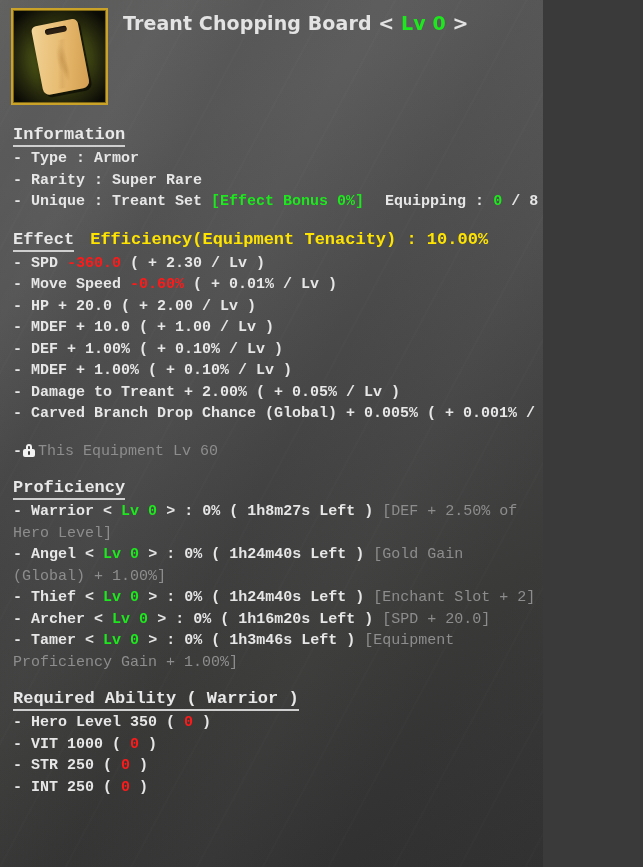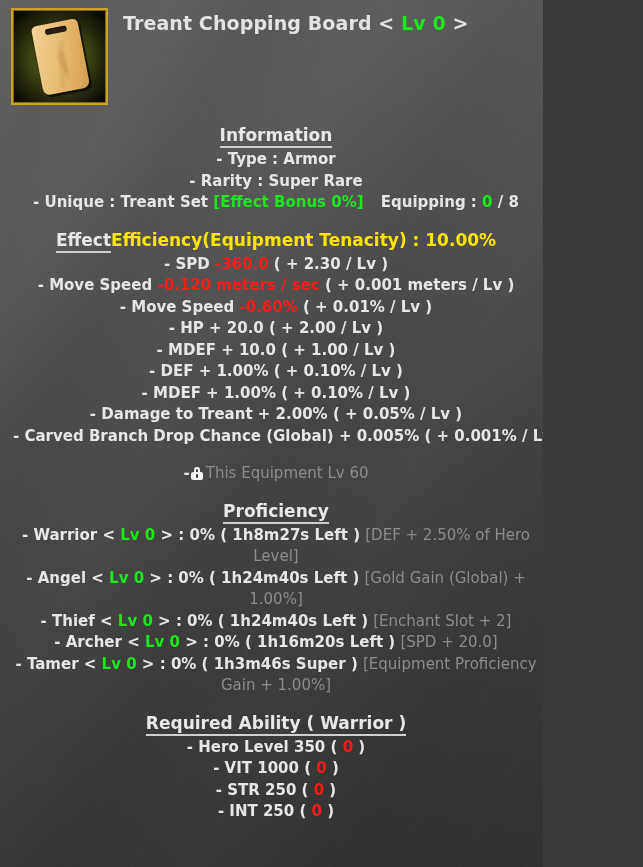--- a/index.html
+++ b/index.html
@@ -24,21 +24,20 @@
         rgba(255,255,255,0.000) 9%,
         rgba(255,255,255,0.022) 17%,
         rgba(0,0,0,0.035) 26%,
         rgba(255,255,255,0.018) 38%,
         rgba(0,0,0,0.030) 52%,
         rgba(255,255,255,0.015) 66%,
         rgba(0,0,0,0.025) 80%,
         rgba(255,255,255,0.012) 100%),
       linear-gradient(160deg, #5d5d5c 0%, #59595a 18%, #4e4e4e 38%, #444444 55%, #3b3b3a 72%, #343434 88%, #2f2f2f 100%);
     overflow: hidden;
-    text-align: center;
   }
   .tooltip::after {
     content: "";
     position: absolute;
     inset: 0;
     pointer-events: none;
     background: repeating-linear-gradient(118deg,
       rgba(255,255,255,0.013) 0px,
       rgba(255,255,255,0.013) 2px,
       rgba(0,0,0,0.0) 2px,
@@ -112,20 +111,21 @@
     white-space: nowrap;
   }
   .title .angle { color: #e3e3e3; font-weight: bold; }
   .lv { color: #1de81d; font-weight: bold; }
 
   
   .body {
     position: relative;
     z-index: 2;
     padding: 0 4px 0 13px;
+    font-family: Liberation Mono, monospace;
   }
   .section { margin-top: 16px; }
   .section.first { margin-top: 20px; }
   .sec-head {
     display: inline-block;
     font-size: 17px;
     font-weight: bold;
     color: #e8e8e8;
     border-bottom: 2px solid #cfcfcf;
     padding-bottom: 1px;
@@ -133,21 +133,21 @@
   }
   .sec-head-row {
     line-height: 21px;
     margin-bottom: 1px;
     white-space: nowrap;
   }
   .sec-head-extra {
     font-size: 17px;
     font-weight: bold;
     color: #ffe400;
-    margin-left: 0;
+    margin-left: 16px;
   }
   .line {
     font-size: 15px;
     font-weight: bold;
     color: #e6e6e6;
     line-height: 21.5px;
     white-space: nowrap;
   }
   .line.wrap { white-space: normal; }
   .green { color: #1de81d; }
@@ -229,21 +229,20 @@
         <span>8</span>
       </div>
     </div>
 
     <div class="section">
       <div class="sec-head-row">
         <span class="sec-head">Effect</span><span class="sec-head-extra">Efficiency(Equipment Tenacity) : 10.00%</span>
       </div>
       <div id="effect-lines">
           <div class="line"><span>- SPD</span> <span class="red">-360.0</span> <span>( + 2.30 / Lv )</span></div>
-          <div class="line"><span>- Move Speed</span> <span class="red">-0.120 meters / sec</span> <span>( + 0.001 meters / Lv )</span></div>
           <div class="line"><span>- Move Speed</span> <span class="red">-0.60%</span> <span>( + 0.01% / Lv )</span></div>
           <div class="line"><span>- HP + 20.0</span> <span>( + 2.00 / Lv )</span></div>
           <div class="line"><span>- MDEF + 10.0</span> <span>( + 1.00 / Lv )</span></div>
           <div class="line"><span>- DEF + 1.00%</span> <span>( + 0.10% / Lv )</span></div>
           <div class="line"><span>- MDEF + 1.00%</span> <span>( + 0.10% / Lv )</span></div>
           <div class="line"><span>- Damage to Treant + 2.00%</span> <span>( + 0.05% / Lv )</span></div>
           <div class="line"><span>- Carved Branch Drop Chance (Global) + 0.005%</span> <span>( + 0.001% / Lv )</span></div>
         </div>
     </div>
 
@@ -255,21 +254,21 @@
 
     <div class="section">
       <div class="sec-head-row">
         <span class="sec-head">Proficiency</span>
       </div>
       <div id="proficiency-rows">
           <div class="line wrap"><span>-</span> <span>Warrior</span> <span>&lt;</span> <span class="green">Lv 0</span> <span>&gt;</span> <span>: 0%</span> <span>( 1h8m27s Left )</span> <span class="dim">[DEF + 2.50% of Hero Level]</span></div>
           <div class="line wrap"><span>-</span> <span>Angel</span> <span>&lt;</span> <span class="green">Lv 0</span> <span>&gt;</span> <span>: 0%</span> <span>( 1h24m40s Left )</span> <span class="dim">[Gold Gain (Global) + 1.00%]</span></div>
           <div class="line wrap"><span>-</span> <span>Thief</span> <span>&lt;</span> <span class="green">Lv 0</span> <span>&gt;</span> <span>: 0%</span> <span>( 1h24m40s Left )</span> <span class="dim">[Enchant Slot + 2]</span></div>
           <div class="line wrap"><span>-</span> <span>Archer</span> <span>&lt;</span> <span class="green">Lv 0</span> <span>&gt;</span> <span>: 0%</span> <span>( 1h16m20s Left )</span> <span class="dim">[SPD + 20.0]</span></div>
-          <div class="line wrap"><span>-</span> <span>Tamer</span> <span>&lt;</span> <span class="green">Lv 0</span> <span>&gt;</span> <span>: 0%</span> <span>( 1h3m46s Super )</span> <span class="dim">[Equipment Proficiency Gain + 1.00%]</span></div>
+          <div class="line wrap"><span>-</span> <span>Tamer</span> <span>&lt;</span> <span class="green">Lv 0</span> <span>&gt;</span> <span>: 0%</span> <span>( 1h3m46s Left )</span> <span class="dim">[Equipment Proficiency Gain + 1.00%]</span></div>
         </div>
     </div>
 
     <div class="section">
       <div class="sec-head-row">
         <span class="sec-head">Required Ability ( Warrior )</span>
       </div>
       <div id="required-rows">
           <div class="line"><span>- Hero Level 350</span>  <span>(</span> <span class="red">0</span> <span>)</span></div>
           <div class="line"><span>- VIT 1000</span>  <span>(</span> <span class="red">0</span> <span>)</span></div>

